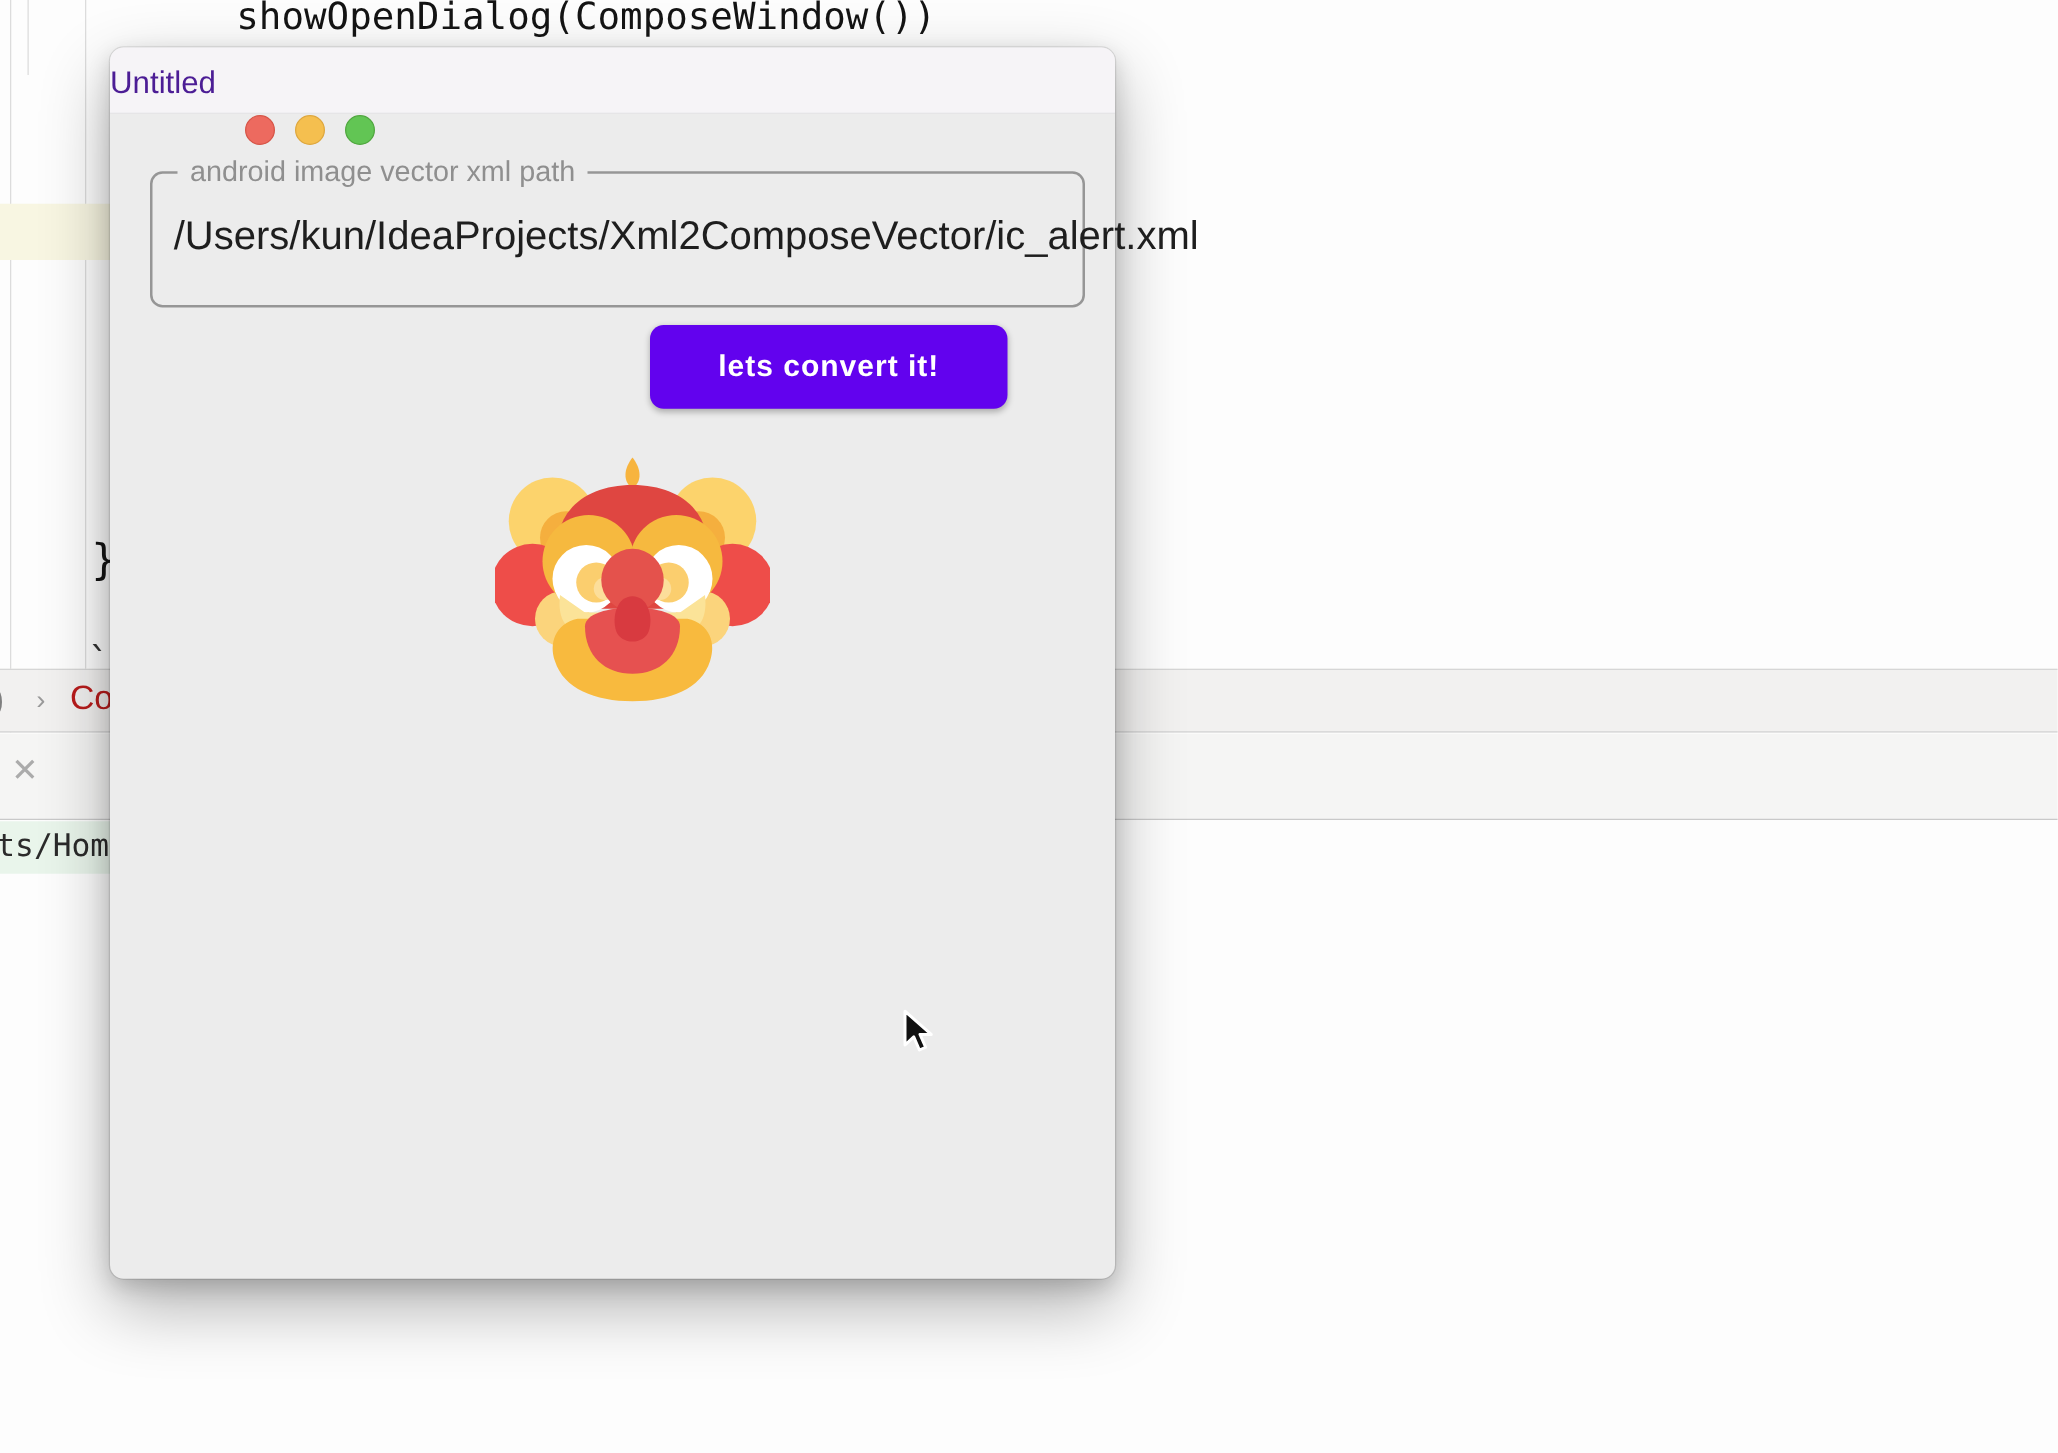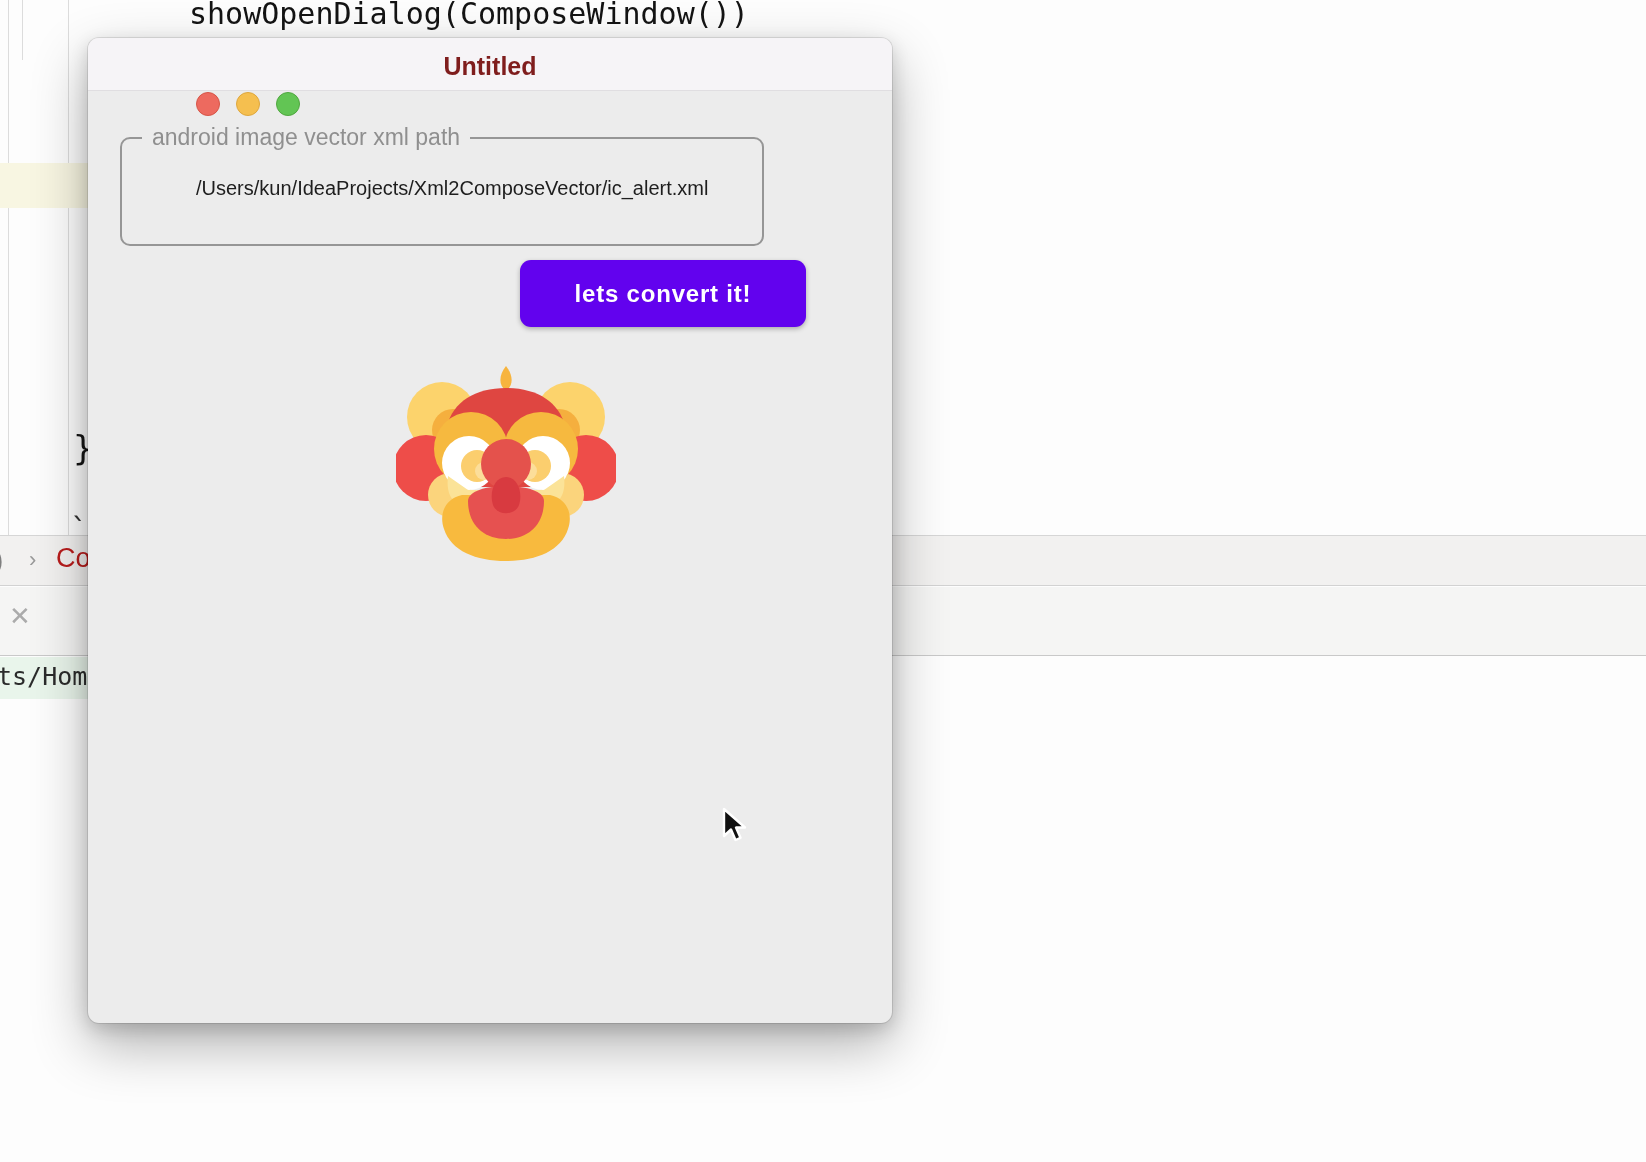--- a/index.html
+++ b/index.html
@@ -31,30 +31,30 @@
   
   #window { position:absolute; left:88px; top:38px; width:804px; height:985px;
     background:#ececec; border-radius:11px; z-index:5;
     box-shadow:0 22px 55px rgba(0,0,0,.30), 0 6px 18px rgba(0,0,0,.16), 0 0 0 1px rgba(0,0,0,.10); }
   #titlebar { position:absolute; left:0; top:0; width:100%; height:53px;
     background:#f6f4f7; border-bottom:1px solid #e0dee1; border-radius:11px 11px 0 0; }
   .traffic { position:absolute; top:54px; width:24px; height:24px; border-radius:50%; }
   .t-close { left:108px; background:#ed6a5f; border:1px solid #d65547; }
   .t-min   { left:148px; background:#f5bf4f; border:1px solid #dea73e; }
   .t-zoom  { left:188px; background:#62c554; border:1px solid #50a73f; }
-  .win-title { position:absolute; left:0; right:0; top:14px; text-align:center;
-    font-size:25px; font-weight:bold; color:#7f1d1d; }
+  .win-title { position:absolute; left:0; right:0; top:14px; 
+    font-size:25px; font-weight:normal; color:#4c1d95; }
 
   
-  #path-field { position:absolute; left:32px; top:99px; width:644px; height:109px;
+  #path-field { position:absolute; left:32px; top:99px; width:748px; height:109px;
     border:2px solid #969696; border-radius:10px; display:flex; align-items:center;
-    padding:0 28px 6px 43px; }
+    padding:0 28px 6px 17px; }
   #path-legend { position:absolute; left:20px; top:-15px; background:#ececec;
     padding:0 10px; font-size:23px; color:#8f8f8f; white-space:nowrap; }
-  #path-value { font-size:20px; color:#1e1e1e; white-space:nowrap;margin-left:31px; }
+  #path-value { font-size:32px; color:#1e1e1e; white-space:nowrap; }
 
   .btn { position:absolute; top:222px; height:67px; border:none; border-radius:11px;
     background:#6202ee; color:#fff; font-family:"Liberation Sans", sans-serif;
     font-size:24px; font-weight:bold; letter-spacing:.8px;
     box-shadow:0 2px 5px rgba(0,0,0,.28); cursor:pointer; }
   #btn-pick { left:135px; width:214px; }
   #btn-convert { left:432px; width:286px; }
 
   #lion { position:absolute; left:308px; top:326px; width:220px; height:210px; }
 

